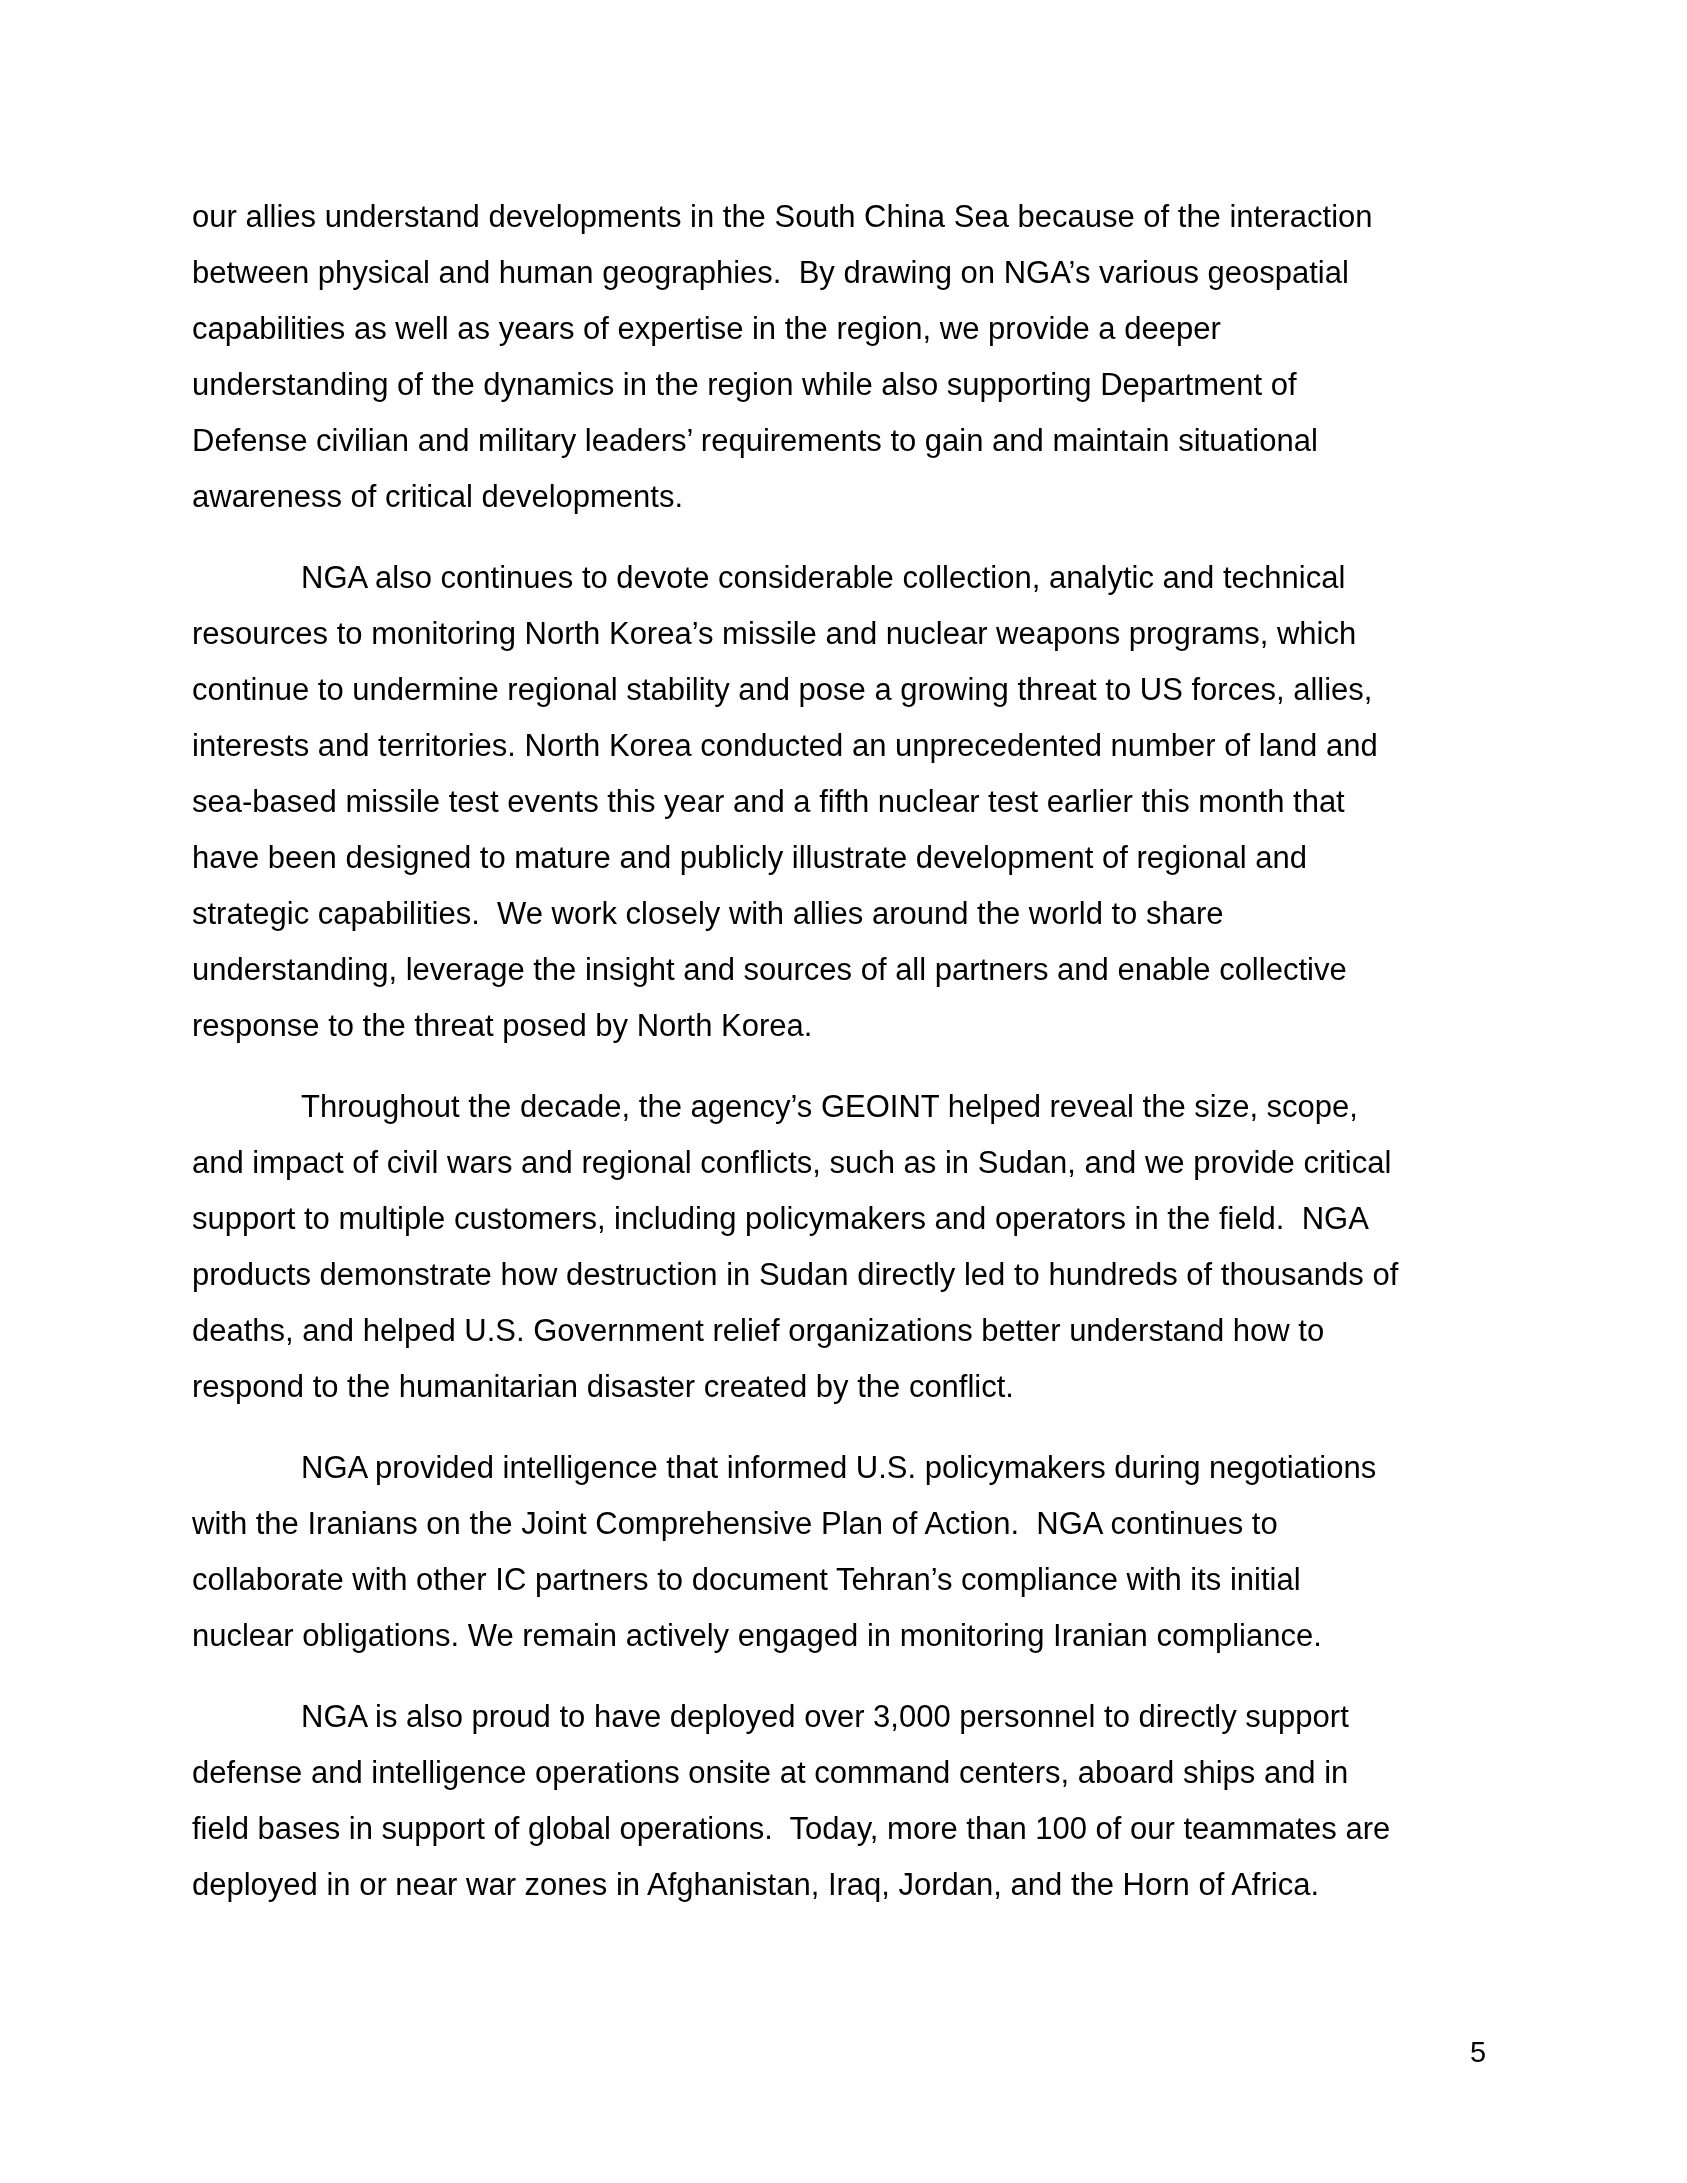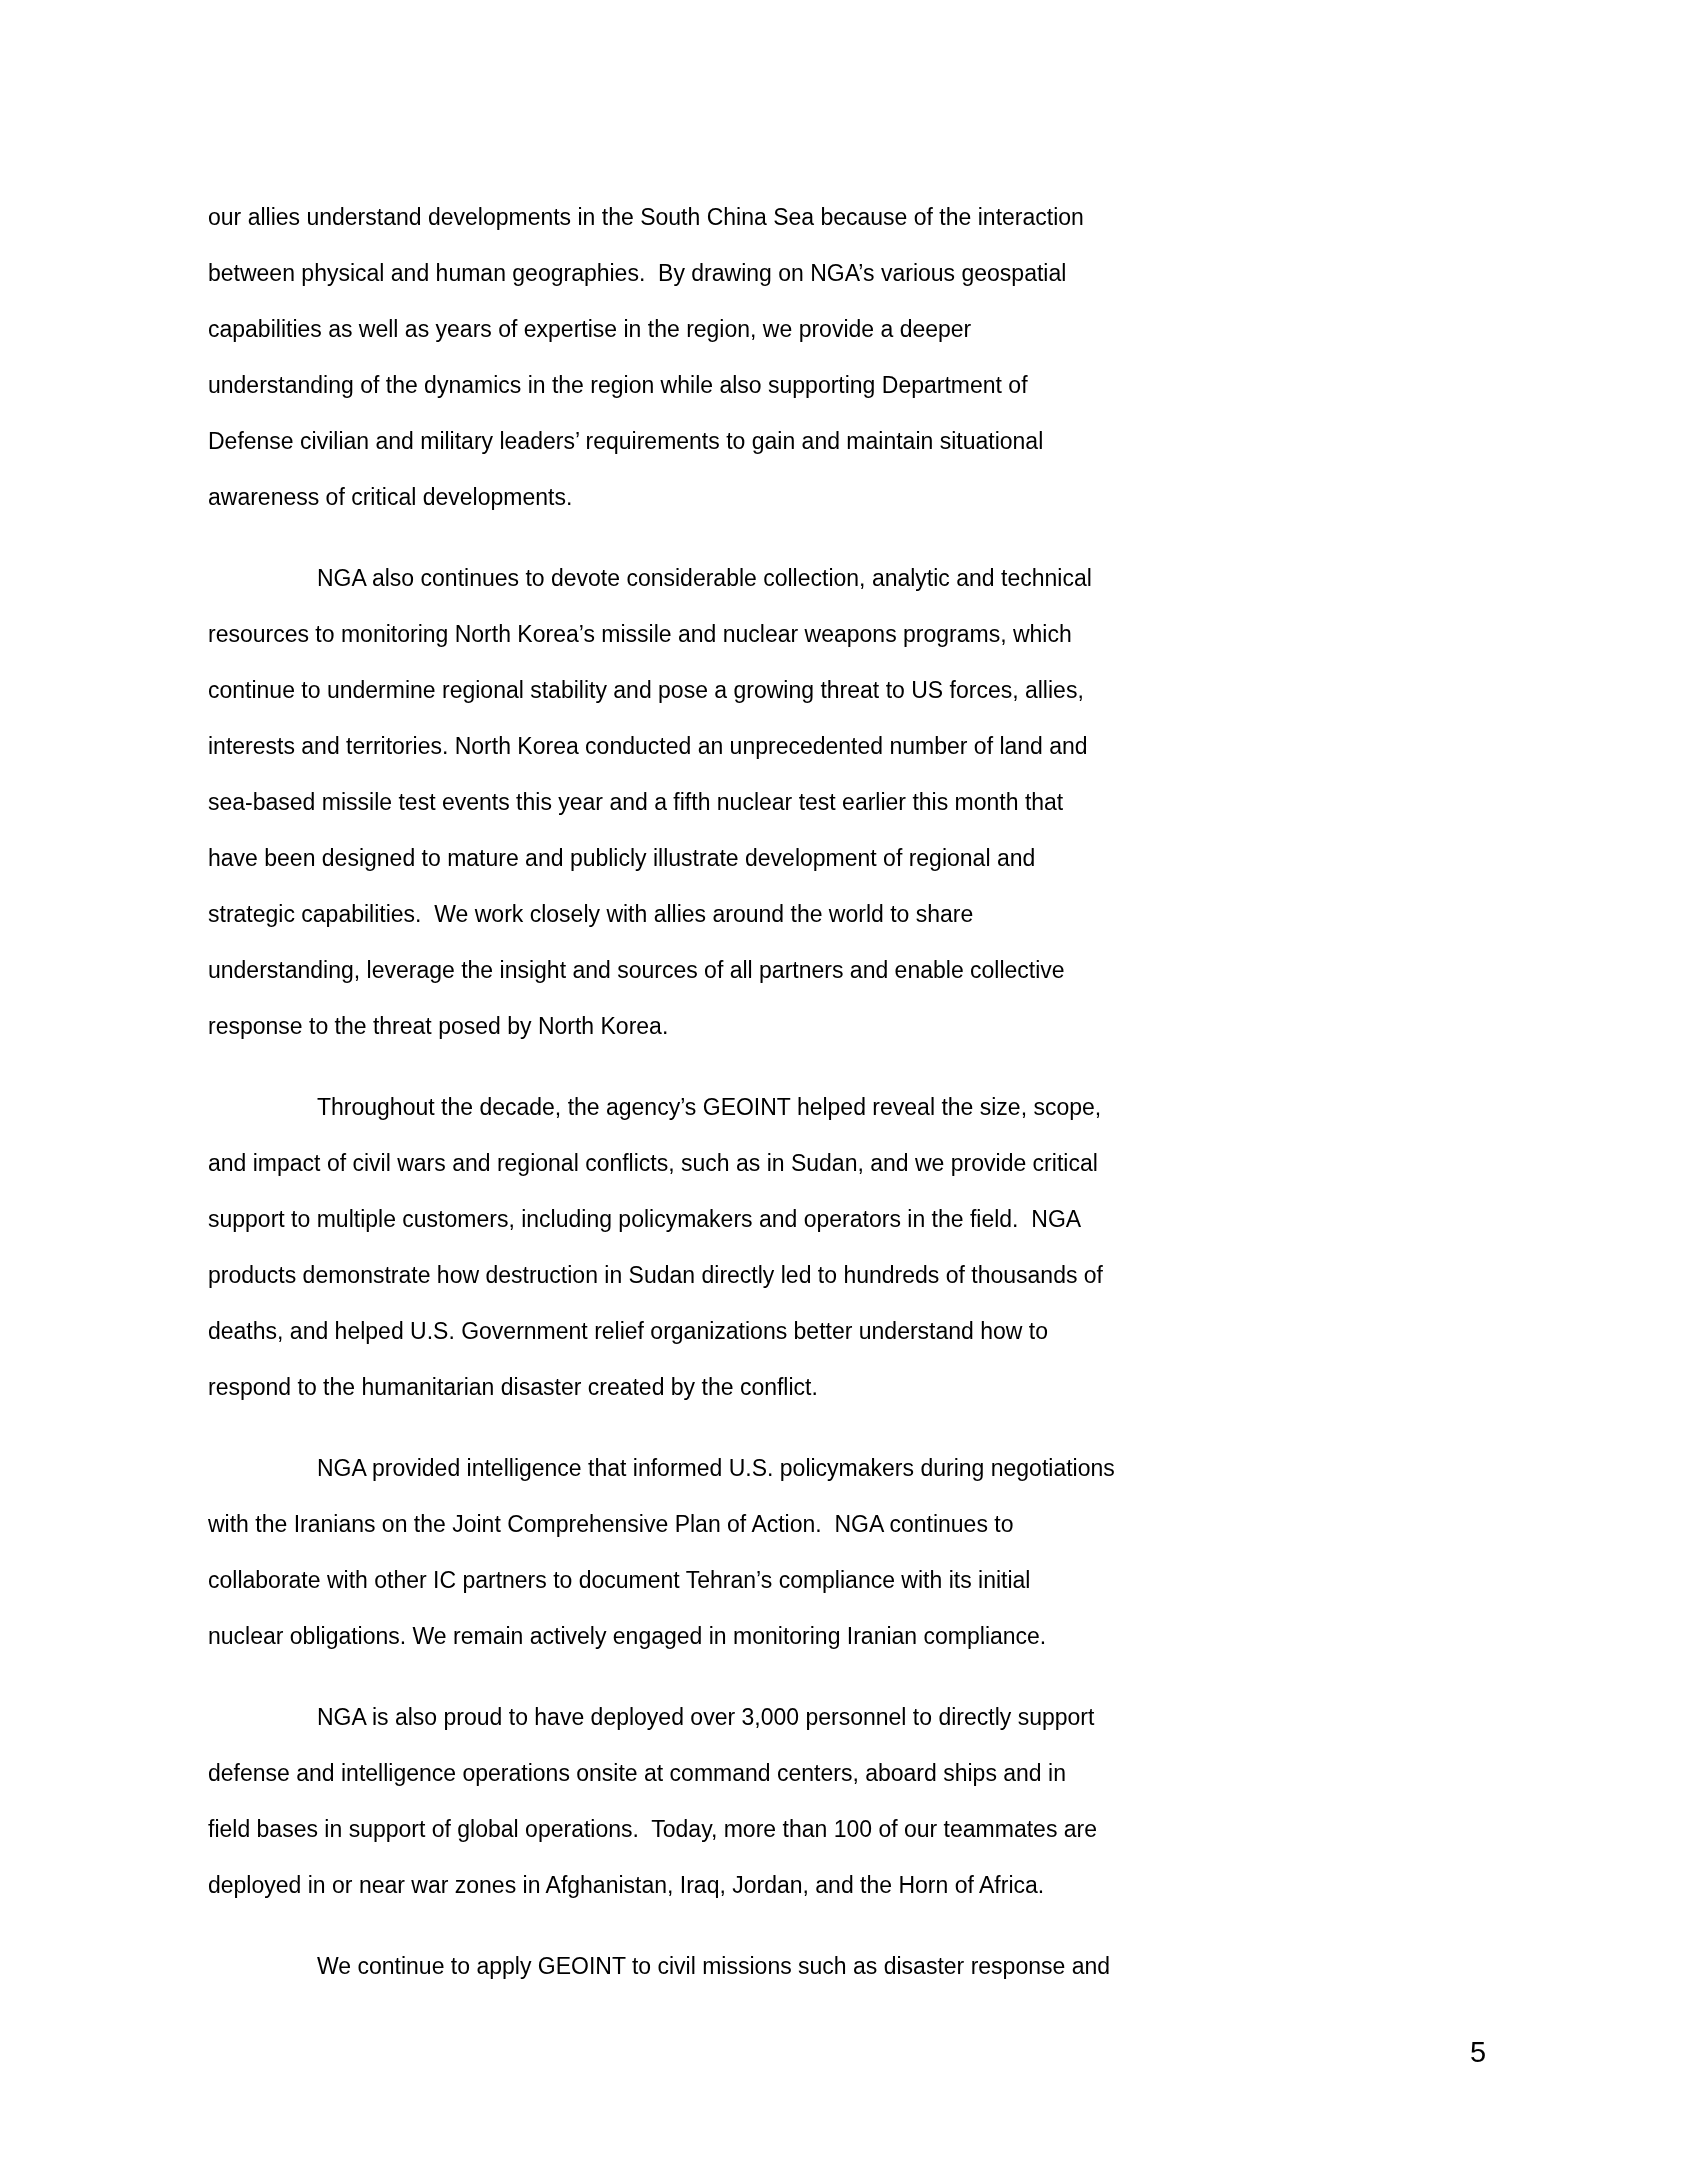--- a/index.html
+++ b/index.html
@@ -16,22 +16,22 @@
     font-family: "Liberation Sans", "DejaVu Sans", sans-serif;
     color: #000000;
   }
   .doc-body {
     position: absolute;
     left: 192px;
     top: 189px;
     width: 1469px;
   }
   .para {
-    margin: 0 0 25px 16px;
-    font-size: 23px;
+    margin: 0 0 25px 0;
+    font-size: 31px;
     line-height: 56px;
     white-space: pre;        
     text-indent: 109px;      
     letter-spacing: 0px;
     color: #000000;
   }
   .para.continuation {
     text-indent: 0;          
   }
   .page-number {
@@ -70,17 +70,16 @@
 deaths, and helped U.S. Government relief organizations better understand how to
 respond to the humanitarian disaster created by the conflict.</p>
     <p class="para">NGA provided intelligence that informed U.S. policymakers during negotiations
 with the Iranians on the Joint Comprehensive Plan of Action.  NGA continues to
 collaborate with other IC partners to document Tehran’s compliance with its initial
 nuclear obligations. We remain actively engaged in monitoring Iranian compliance.</p>
     <p class="para">NGA is also proud to have deployed over 3,000 personnel to directly support
 defense and intelligence operations onsite at command centers, aboard ships and in
 field bases in support of global operations.  Today, more than 100 of our teammates are
 deployed in or near war zones in Afghanistan, Iraq, Jordan, and the Horn of Africa.</p>
-    <p class="para">We continue to apply GEOINT to civil missions such as disaster response and</p>
   </div>
   <div class="page-number">5</div>
 </div>
 
 
 </body></html>

